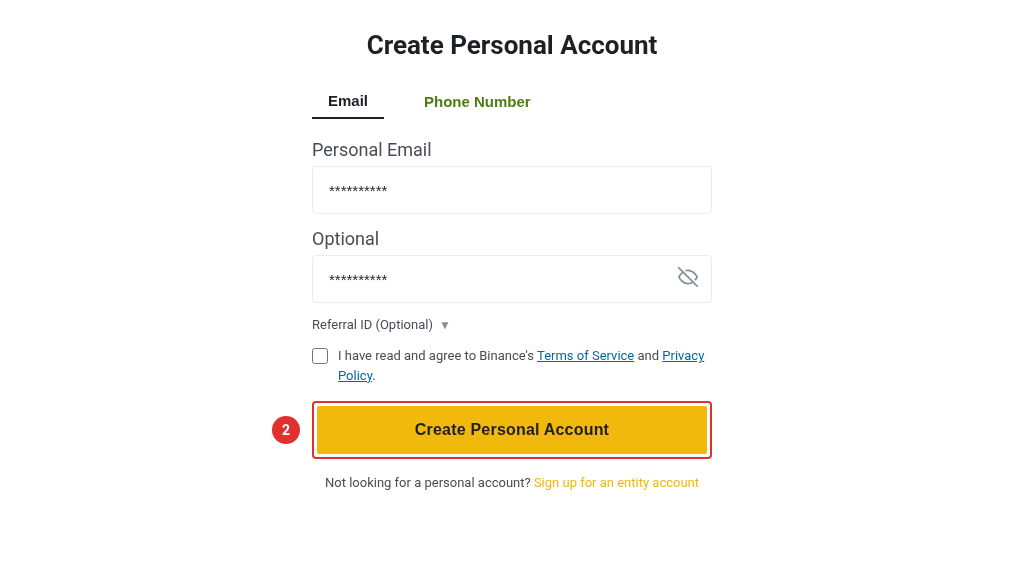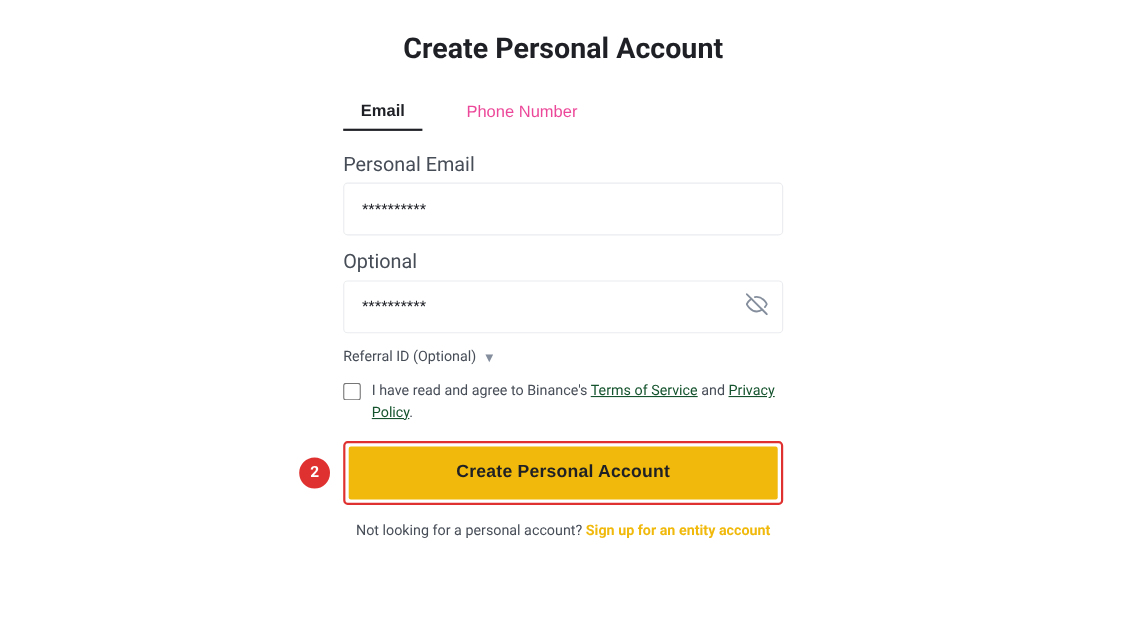--- a/index.html
+++ b/index.html
@@ -51,22 +51,22 @@
       margin-bottom: 20px;
       width: 100%;
     }
 
     .tab {
       padding: 8px 16px;
       font-size: 15px;
       cursor: pointer;
       background: none;
       border: none;
-      color: #ec4899;
-      font-weight: 400;
+      color: #4d7c0f;
+      font-weight: 700;
       position: relative;
     }
 
     .tab.active {
       color: #1e2026;
       font-weight: 700;
       border-bottom: 2px solid #1e2026;
     }
 
     .field-group {
@@ -145,21 +145,21 @@
       border: 1px solid #848e9c;
     }
 
     .checkbox-text {
       font-size: 13px;
       color: #474d57;
       line-height: 1.5;
     }
 
     .checkbox-text a {
-      color: #14532d;
+      color: #0369a1;
       text-decoration: underline;
     }
 
     .create-btn-wrapper {
       position: relative;
       width: 100%;
       margin-bottom: 16px;
     }
 
     .step-badge {
@@ -202,21 +202,21 @@
     .entity-row {
       width: 100%;
       text-align: center;
       font-size: 13px;
       color: #474d57;
     }
 
     .entity-row a {
       color: #f0b90b;
       text-decoration: none;
-      font-weight: 700;
+      font-weight: 400;
     }
   </style>
 </head>
 <body>
 
 <div class="page-wrapper">
   <div class="form-container">
 
     <h1 class="page-title">Create Personal Account</h1>
 

